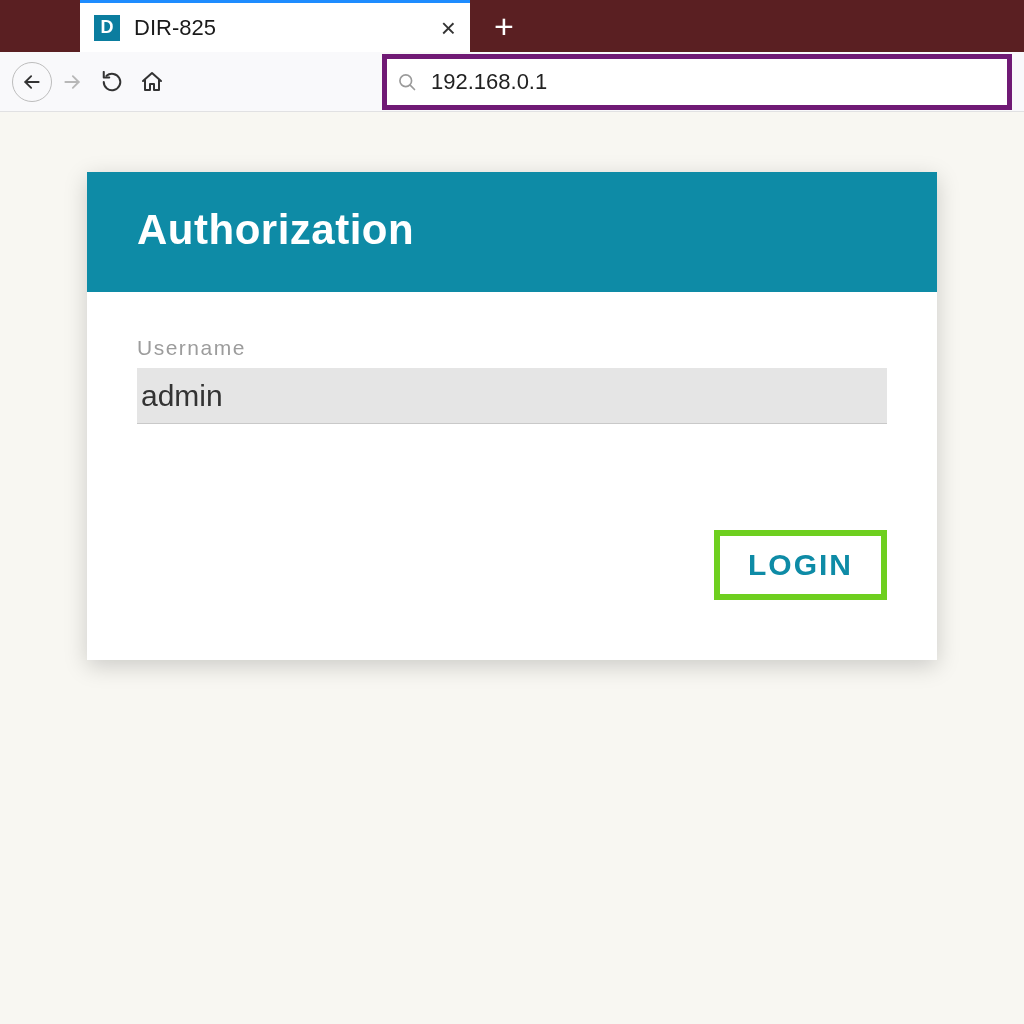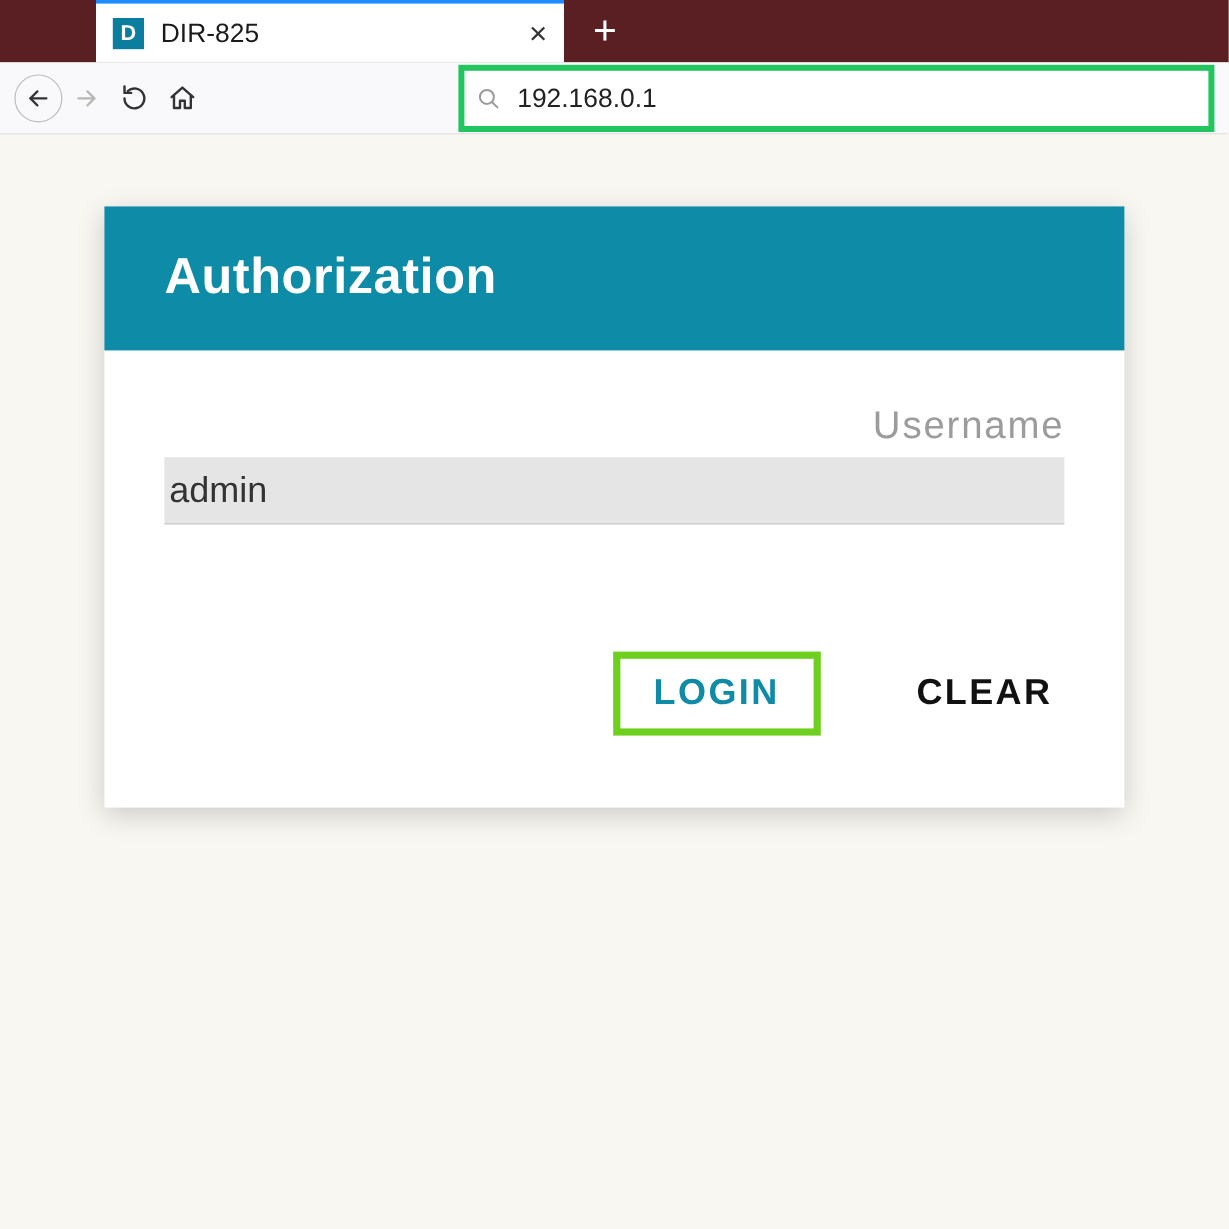--- a/index.html
+++ b/index.html
@@ -9,31 +9,31 @@
   .tab{height:52px;background:#ffffff;width:390px;margin-left:80px;border-top:3px solid #1e8cff;display:flex;align-items:center;padding:0 14px;position:relative;}
   .favicon{width:26px;height:26px;background:#0b7d9f;color:#fff;font-weight:700;font-size:18px;display:flex;align-items:center;justify-content:center;margin-right:14px;}
   .tab-title{font-size:22px;color:#1a1a1a;flex:1;}
   .tab-close{font-size:26px;color:#333;line-height:1;cursor:pointer;}
   .new-tab{width:40px;height:40px;color:#fff;font-size:34px;display:flex;align-items:center;justify-content:center;margin:0 0 6px 14px;cursor:pointer;}
   .toolbar{height:60px;background:#f9f9fb;border-bottom:1px solid #e1e1e3;display:flex;align-items:center;padding:0 12px;}
   .nav-btn{width:40px;height:40px;display:flex;align-items:center;justify-content:center;color:#3a3a3a;cursor:pointer;}
   .nav-btn.back{border:1px solid #bdbdbd;border-radius:50%;}
   .nav-btn.back svg{stroke:#333;}
   .nav-btn.fwd svg{stroke:#b8b8b8;}
-  .addr-wrap{flex:1;height:56px;margin-left:210px;border:5px solid #22c55e;background:#fff;display:flex;align-items:center;padding:0 10px;}
+  .addr-wrap{flex:1;height:56px;margin-left:210px;border:5px solid #701a75;background:#fff;display:flex;align-items:center;padding:0 10px;}
   .addr-wrap .search-ico{color:#999;margin-right:14px;}
   .addr{font-size:22px;color:#222;border:none;outline:none;flex:1;background:transparent;}
   
   .page{padding:60px 0 0 0;}
   .card{width:850px;margin:0 auto;background:#fff;box-shadow:0 6px 22px rgba(0,0,0,.18);}
   .card-header{background:#0e8ba6;color:#fff;padding:34px 50px 38px 50px;}
   .card-header h1{font-size:42px;font-weight:700;letter-spacing:.5px;}
   .card-body{padding:44px 50px 34px 50px;}
   .field{margin-bottom:46px;}
-  .field-label{color:#9c9c9c;font-size:32px;letter-spacing:1.5px;margin-bottom:8px;display:block;text-align:right;}
+  .field-label{color:#9c9c9c;font-size:21px;letter-spacing:1.5px;margin-bottom:8px;display:block;}
   .text-input{width:100%;height:56px;border:none;border-bottom:1px solid #c9c9c9;font-size:30px;color:#333;padding:6px 4px;background:#e5e5e5;outline:none;}
   .pwd-row{position:relative;border-bottom:1px solid #c9c9c9;height:56px;display:flex;align-items:center;}
   .pwd-dots{font-size:26px;letter-spacing:6px;color:#000;flex:1;padding-left:4px;}
   .eye-toggle{color:#7b7b7b;cursor:pointer;padding-right:8px;}
   .actions{display:flex;justify-content:flex-end;gap:70px;padding:60px 0 26px 0;align-items:center;}
   .login-btn{border:6px solid #6ecf1f;padding:12px 28px;color:#0e8ba6;font-size:30px;font-weight:700;letter-spacing:2px;background:#fff;cursor:pointer;}
   .clear-btn{color:#111;font-size:30px;font-weight:700;letter-spacing:2px;background:none;border:none;cursor:pointer;padding:18px 10px;}
   svg{display:block;}
 </style>
 </head>
@@ -92,18 +92,17 @@
     <div class="card-body">
 
       <div class="field">
         <label class="field-label">Username</label>
         <input class="text-input" value="admin" style="">
       </div>
 
 
       <div class="actions">
         <button class="login-btn">LOGIN</button>
-        <button class="clear-btn">CLEAR</button>
       </div>
 
     </div>
   </div>
 </div>
 
 </body></html>

